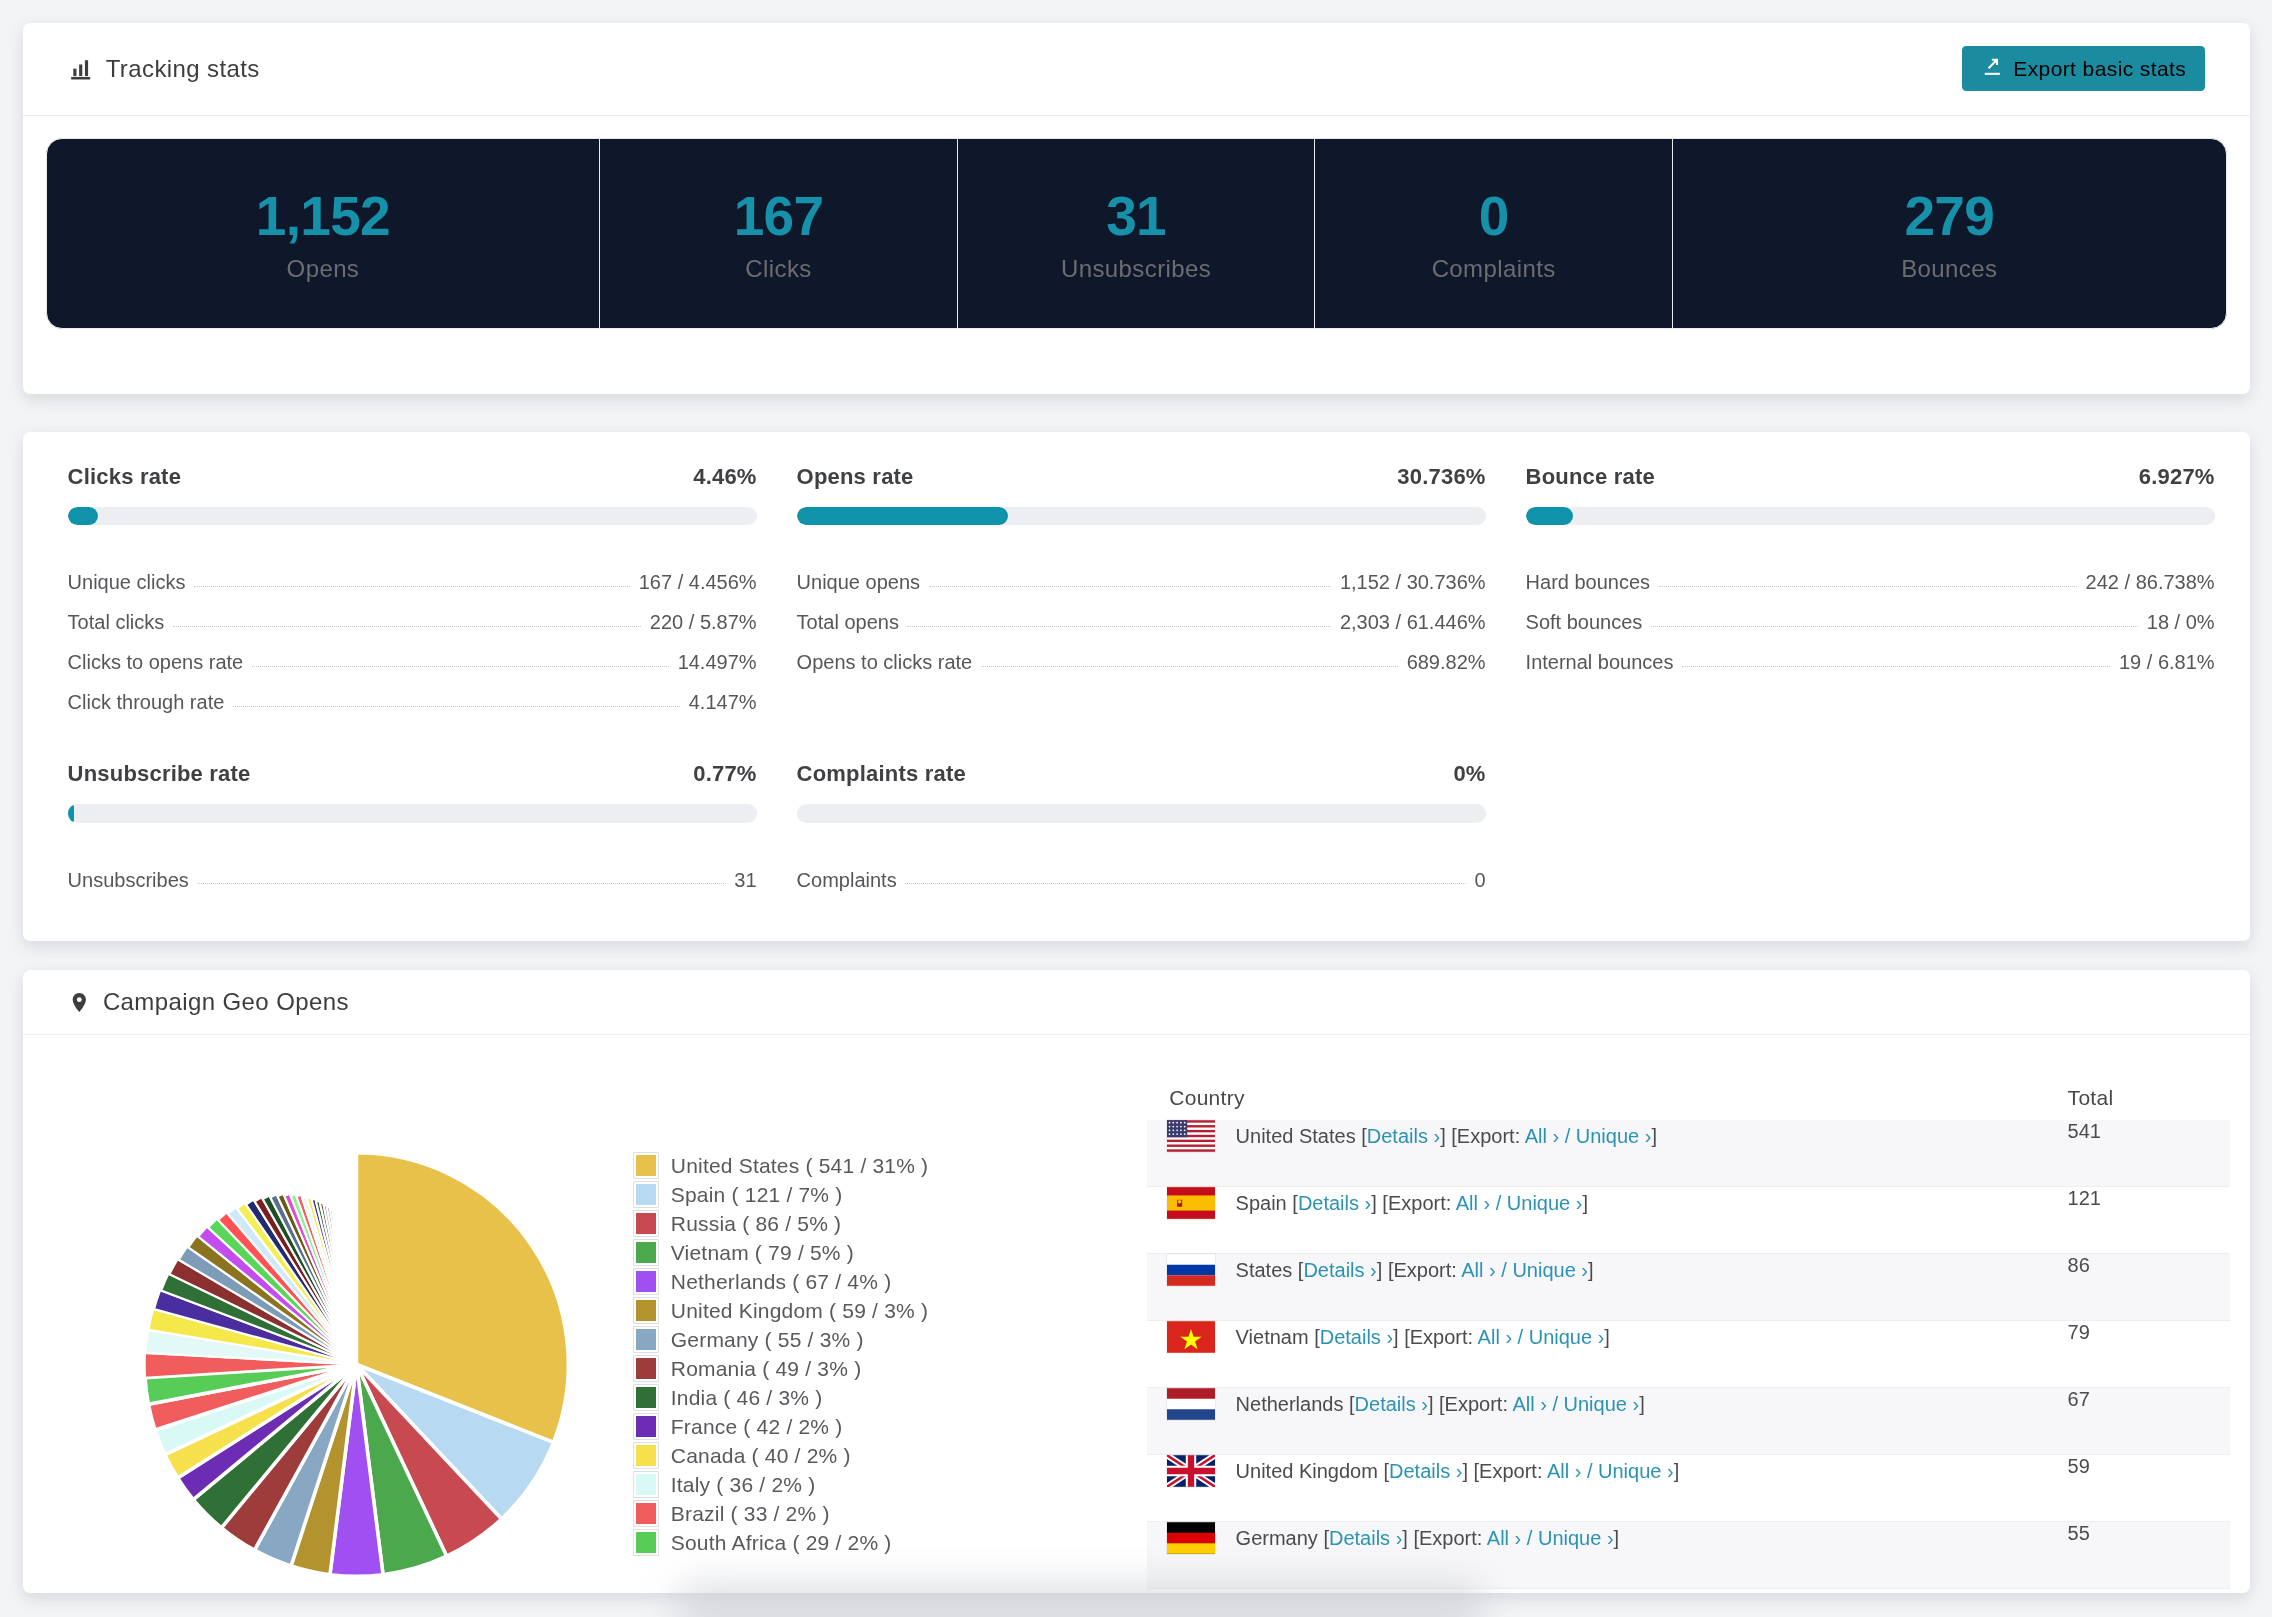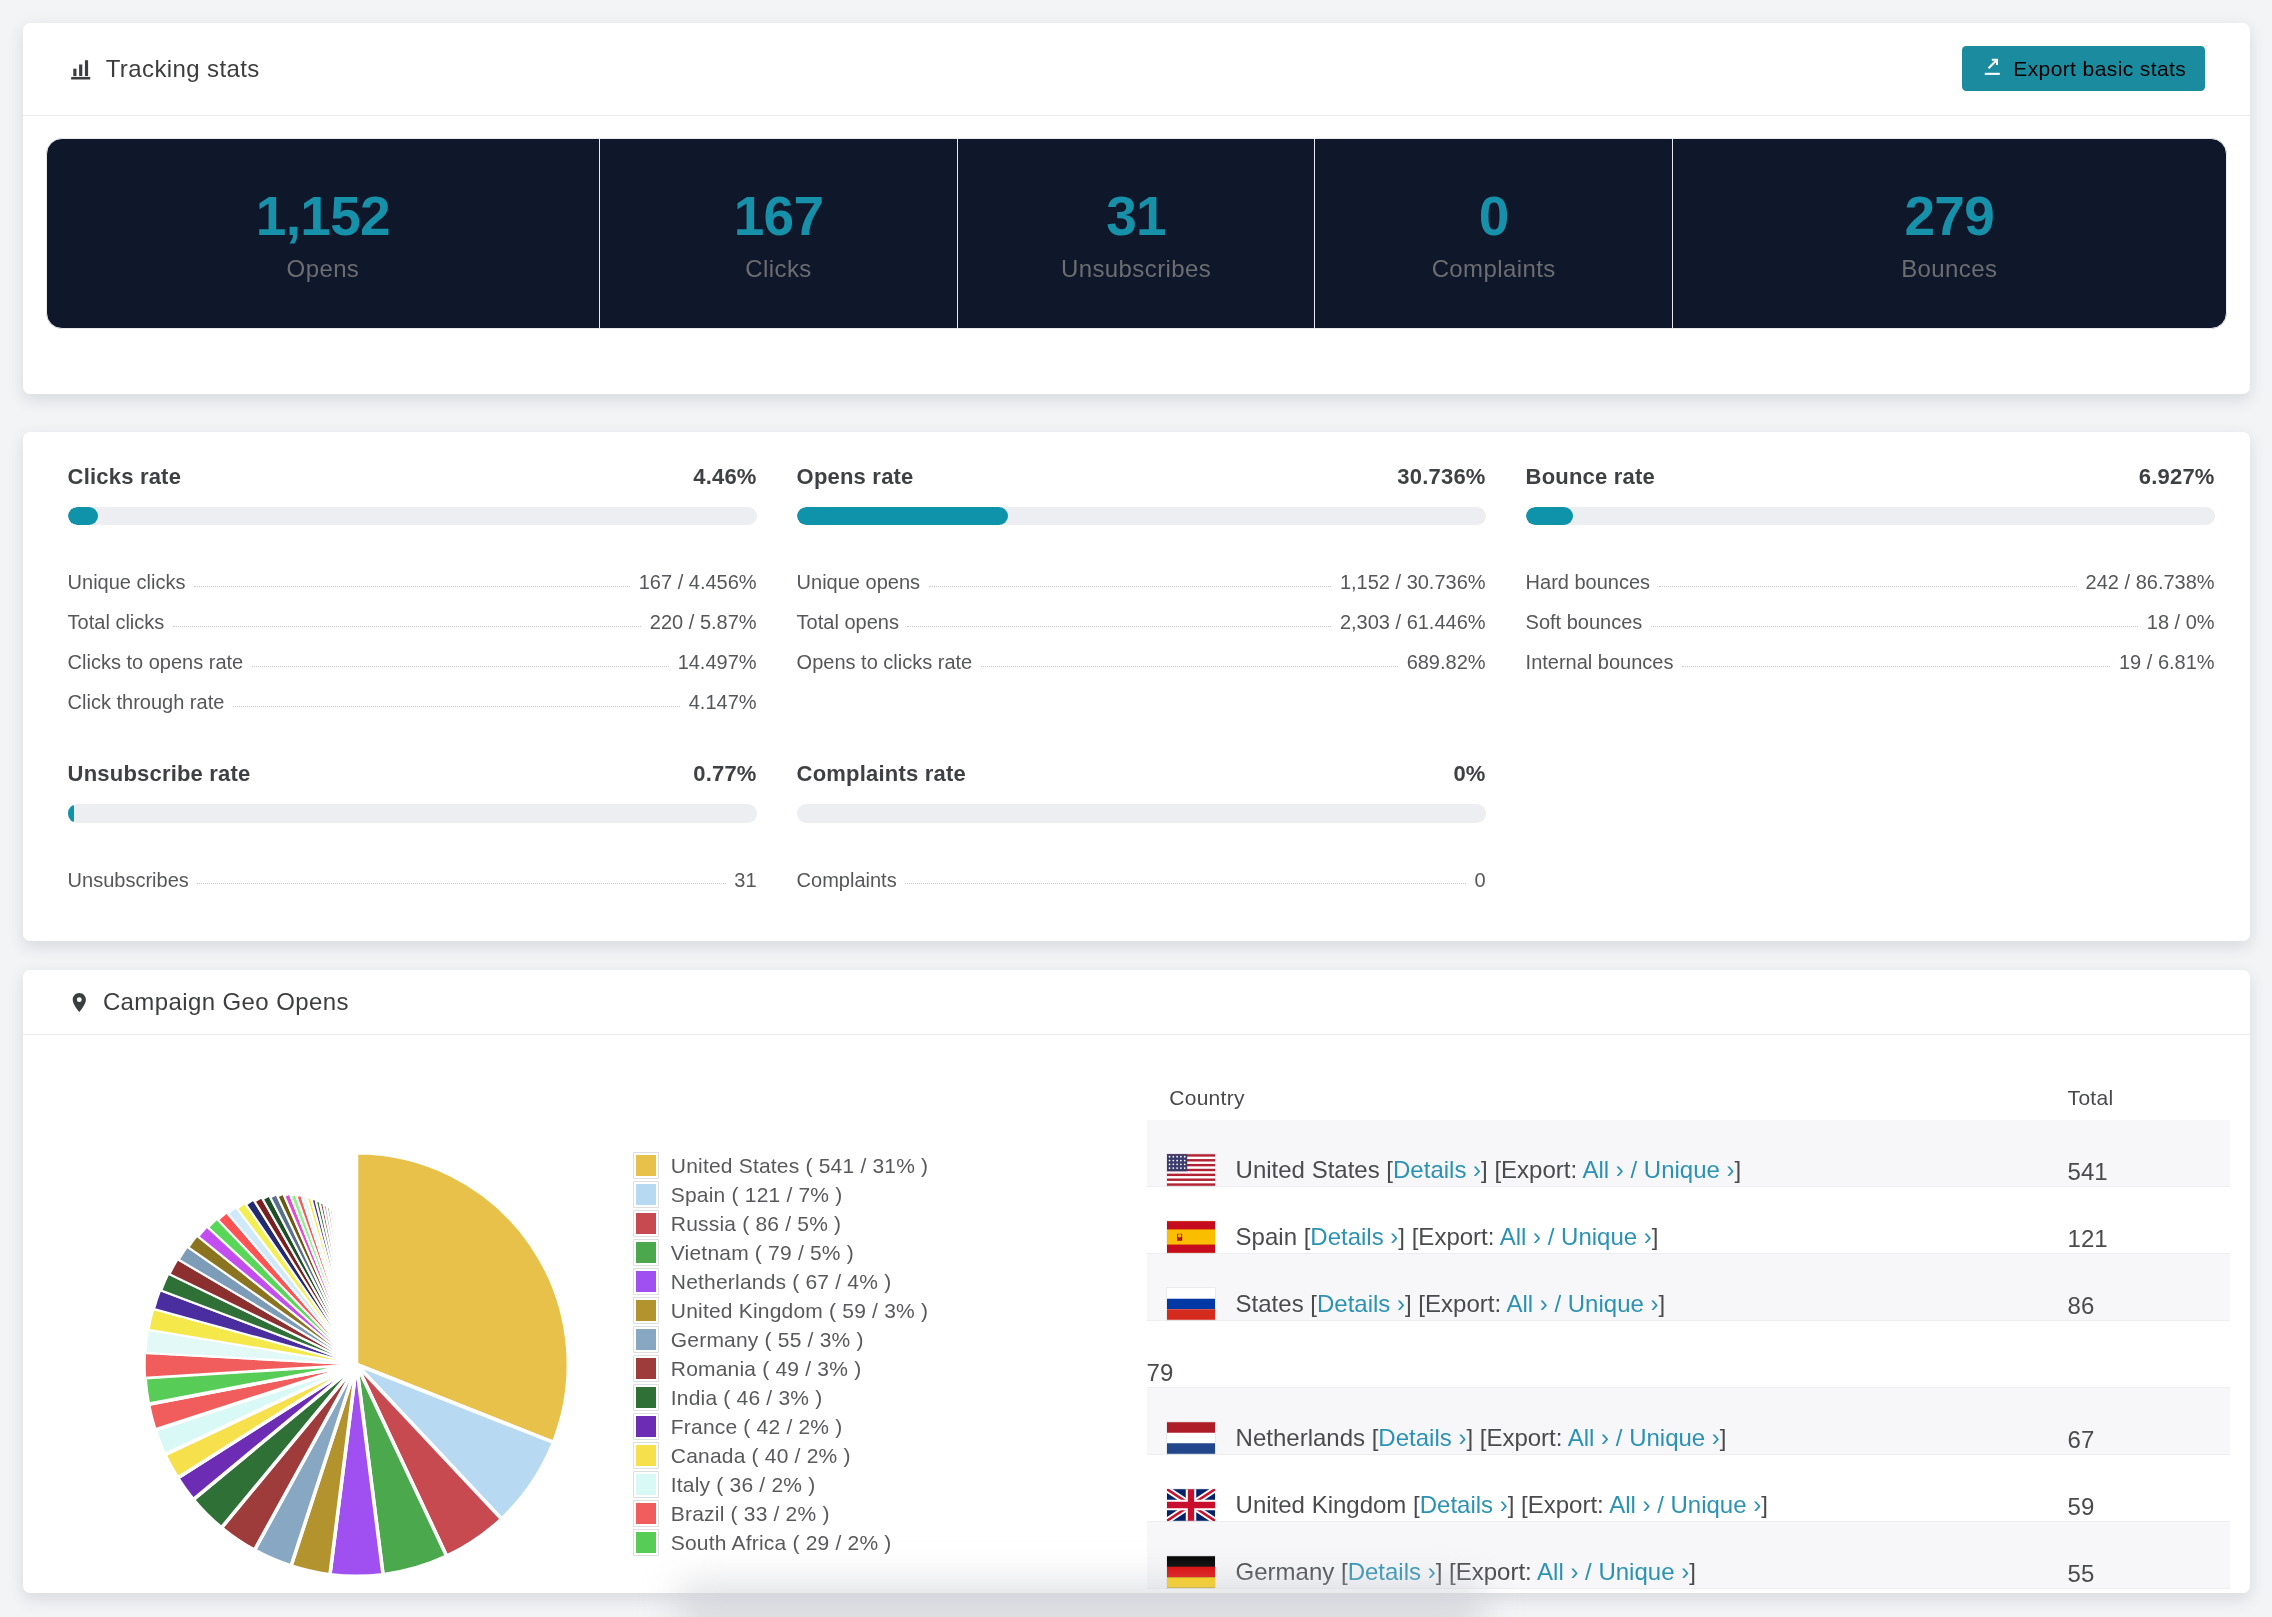--- a/index.html
+++ b/index.html
@@ -58,21 +58,21 @@
   
   #geo-content{position:relative;height:558px;}
   #pie-svg{position:absolute;left:116px;top:112px;}
   #geo-legend{position:absolute;left:611px;top:116px;}
   .legend-item{display:flex;align-items:center;height:29px;}
   .legend-swatch{width:20.5px;height:20.5px;border:2.1px solid #fff;box-shadow:0 0 0 0.7px #cfd0d3;margin-right:12.7px;flex:none;}
   .legend-label{font-size:21px;color:#58595c;white-space:nowrap;letter-spacing:0.2px;}
 
   #geo-table{position:absolute;left:1124px;top:41px;width:1083px;}
   .t-head{display:flex;align-items:center;height:44px;font-size:21px;color:#47484b;letter-spacing:0.3px;}
-  .t-row{display:flex;align-items:flex-end;height:66px;font-size:24px;color:#4a4b4e;border-bottom:0.7px solid #edeef0;}
+  .t-row{display:flex;align-items:flex-start;height:66px;font-size:20px;color:#4a4b4e;border-bottom:0.7px solid #edeef0;}
   .t-row:nth-child(odd){background:#f7f7f9;}
   .cell-country{flex:1;display:flex;align-items:center;padding-left:20px;white-space:nowrap;}
   .cell-total{width:162px;flex:none;}
   .t-head .cell-total{width:162px;}
   .flag{width:48px;height:32px;margin-right:21px;flex:none;box-shadow:0 0 0 0.7px rgba(0,0,0,.08);}
   .flag svg{display:block;width:100%;height:100%;}
   .lnk{text-decoration:none;cursor:pointer;}
   .dim{color:#4a4b4e;}
 
   #bottom-blur{
@@ -452,20 +452,29 @@
                   <rect width="38" height="25" fill="#fff"></rect>
                   <rect y="8.33" width="38" height="8.33" fill="#0039A6"></rect>
                   <rect y="16.66" width="38" height="8.34" fill="#D52B1E"></rect>
                 </svg>
               </span>
               <span><span class="dim">States</span> <span class="dim">[</span><a class="lnk" style="color:#2b92b4">Details ›</a><span class="dim">]</span> <span class="dim">[Export:</span> <a class="lnk" style="color:#2b92b4">All ›</a><span style="color:#2b92b4"> / </span><a class="lnk" style="color:#2b92b4">Unique ›</a><span class="dim">]</span></span>
             </div>
             <div class="cell-total">86</div>
           </div>
           <div class="t-row">
+            <div class="cell-country">
+              <span class="flag">
+                <svg viewBox="0 0 38 25">
+                  <rect width="38" height="25" fill="#DA251D"></rect>
+                  <path d="M19 6.2l2 6.1 6.4.05-5.2 3.8 2 6.1L19 18.4l-5.2 3.85 2-6.1-5.2-3.8 6.4-.05z" fill="#FFFF00"></path>
+                </svg>
+              </span>
+              <span><span class="dim">Vietnam</span> <span class="dim">[</span><a class="lnk" style="color:#2b92b4">Details ›</a><span class="dim">]</span> <span class="dim">[Export:</span> <a class="lnk" style="color:#2b92b4">All ›</a><span style="color:#2b92b4"> / </span><a class="lnk" style="color:#2b92b4">Unique ›</a><span class="dim">]</span></span>
+            </div>
             <div class="cell-total">79</div>
           </div>
           <div class="t-row">
             <div class="cell-country">
               <span class="flag">
                 <svg viewBox="0 0 38 25">
                   <rect width="38" height="25" fill="#fff"></rect>
                   <rect width="38" height="8.33" fill="#AE1C28"></rect>
                   <rect y="16.66" width="38" height="8.34" fill="#21468B"></rect>
                 </svg>

